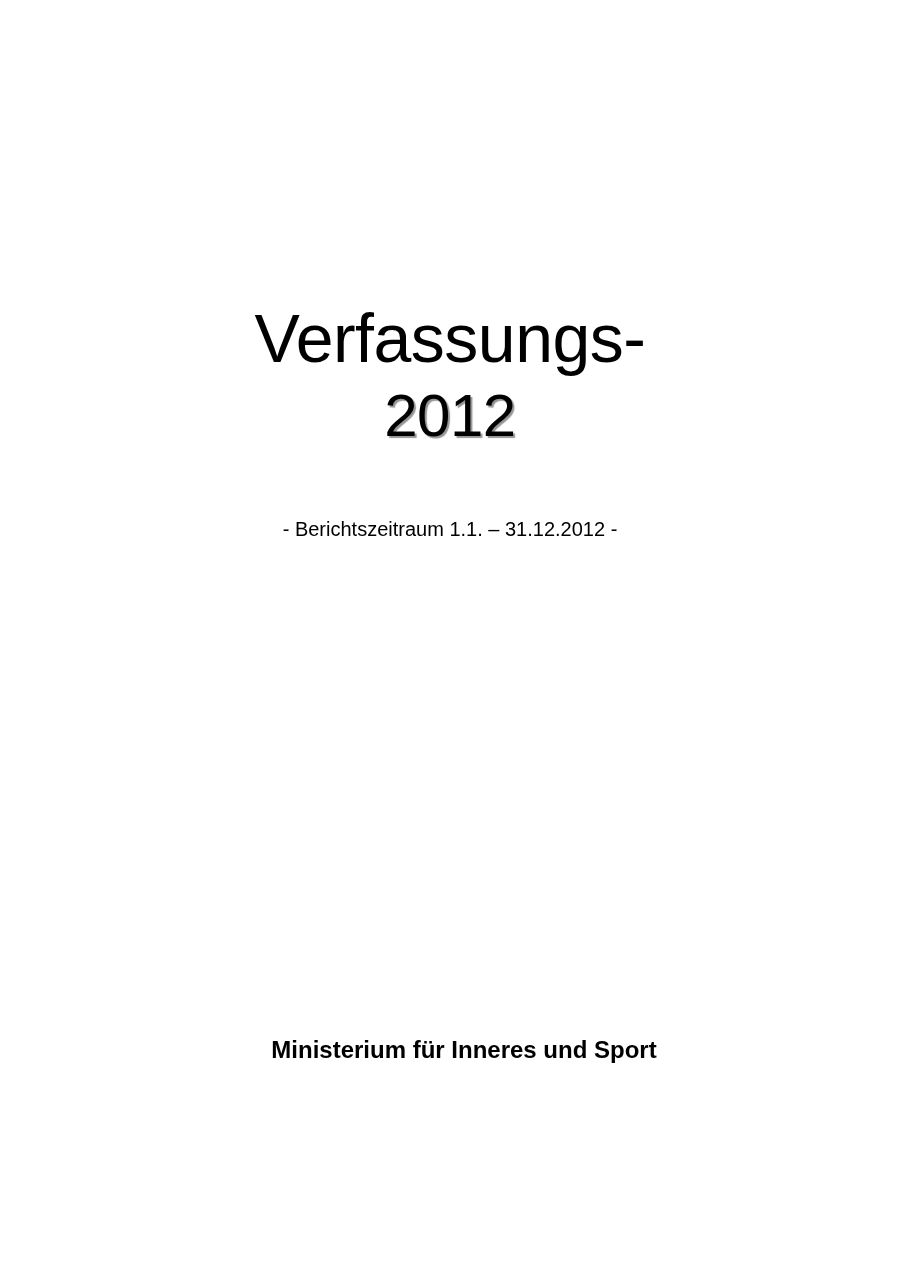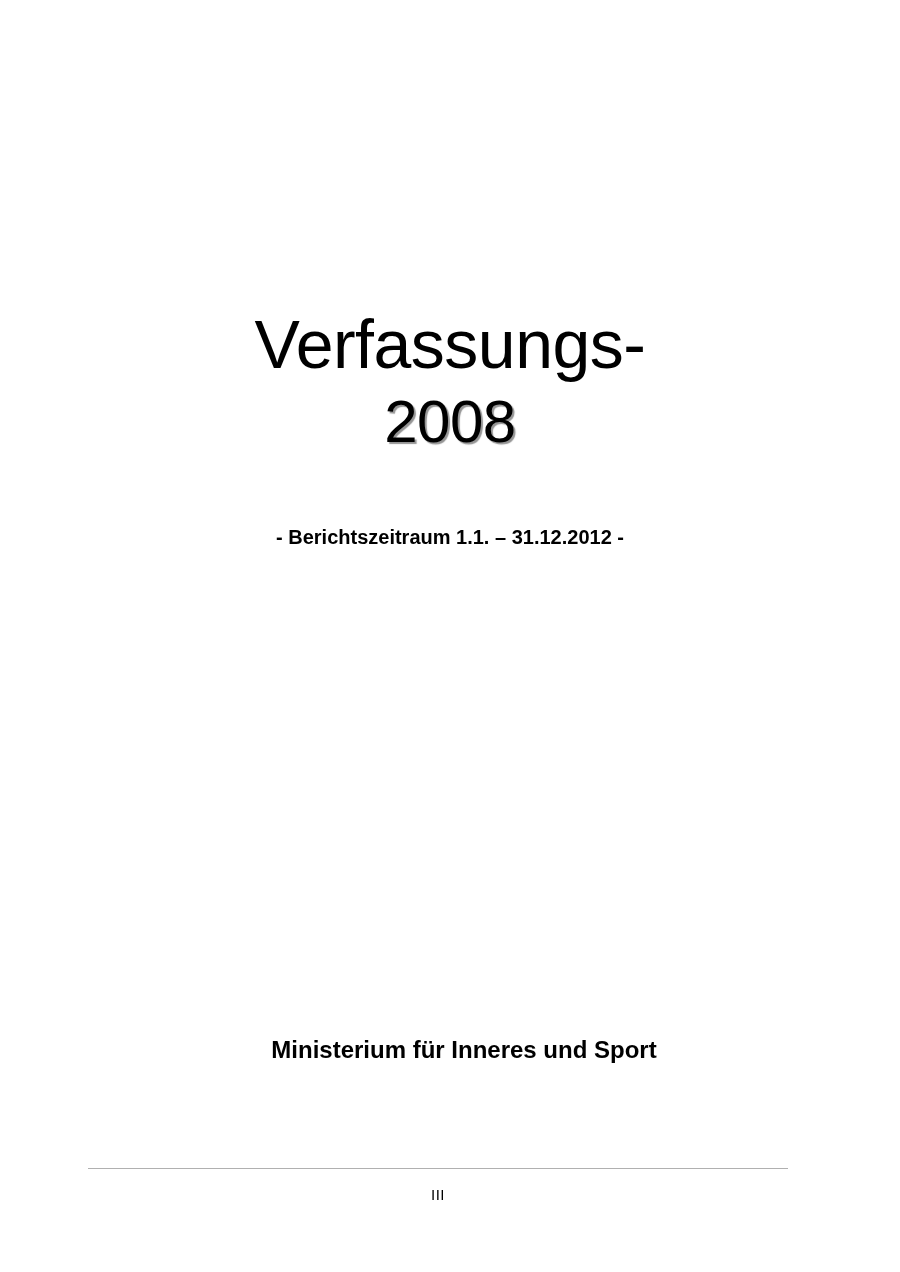--- a/index.html
+++ b/index.html
@@ -29,41 +29,41 @@
     left: 0;
     width: 900px;
     text-align: center;
   }
 
   .main-title {
     font-size: 68px;
     line-height: 76px;
     font-weight: 400;
     letter-spacing: -0.5px;
-    margin: 18px;
+    margin: 12px;
   }
 
   .main-title .line {
     display: block;
   }
 
   .year {
     display: block;
     font-size: 60px;
     line-height: 72px;
     font-weight: 400;
     margin-top: 4px;
     text-shadow: 2px 2px 1px rgba(130,130,130,0.85);
   }
 
   .subtitle {
     margin: 16px;
     padding-top: 48px;
     font-size: 20px;
-    font-weight: bold;
+    font-weight: normal;
     line-height: 26px;
   }
 
   
   .publisher-block {
     position: absolute;
     top: 1032px;
     left: 0;
     width: 900px;
     text-align: center;
@@ -100,27 +100,23 @@
   }
 </style>
 </head>
 <body>
 
 <div class="page">
 
   <div class="title-block">
     <h1 class="main-title">
       <span class="line">Verfassungs-</span>
-      <span class="year">2008</span>
+      <span class="year">2012</span>
     </h1>
     <p class="subtitle">- Berichtszeitraum 1.1. – 31.12.2012 -</p>
   </div>
 
   <div class="publisher-block">
     <span class="line">Ministerium für Inneres und Sport</span>
   </div>
 
-  <div class="footer">
-    <div class="footer-rule"></div>
-    <div class="footer-pagenum">III</div>
-  </div>
 
 </div>
 
 </body></html>

